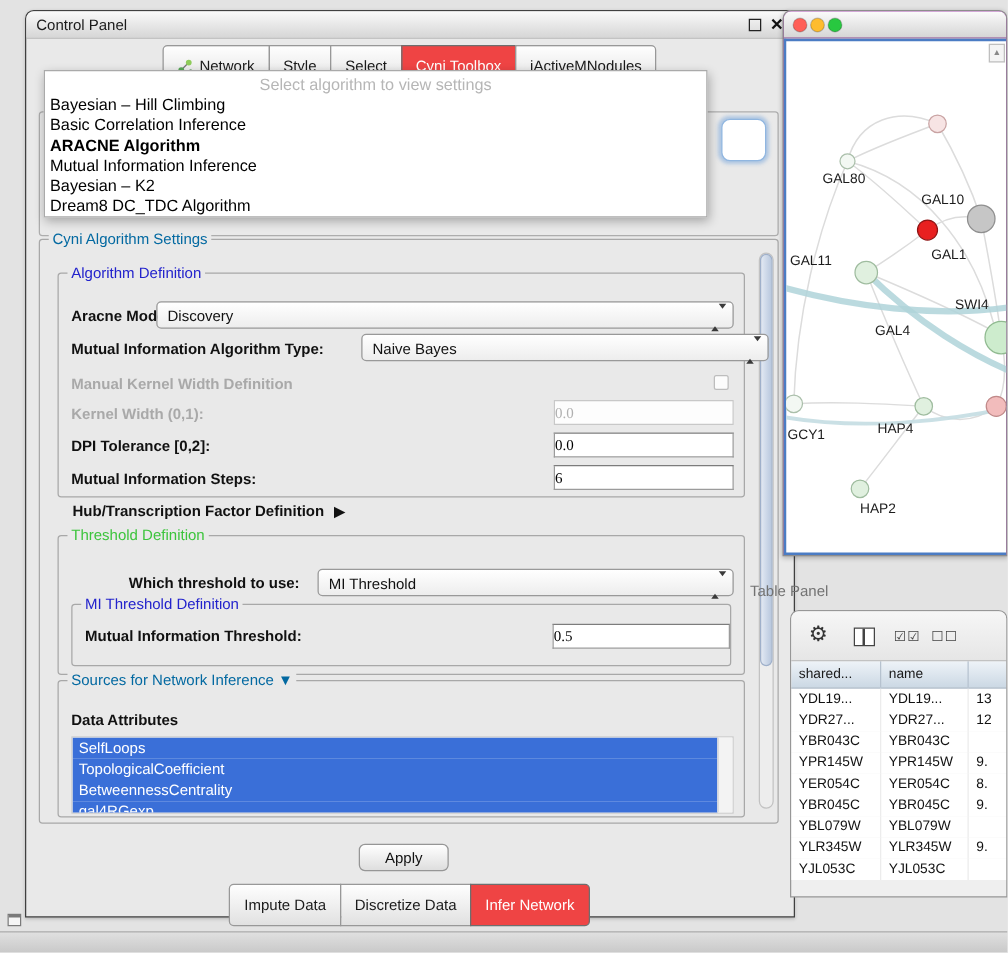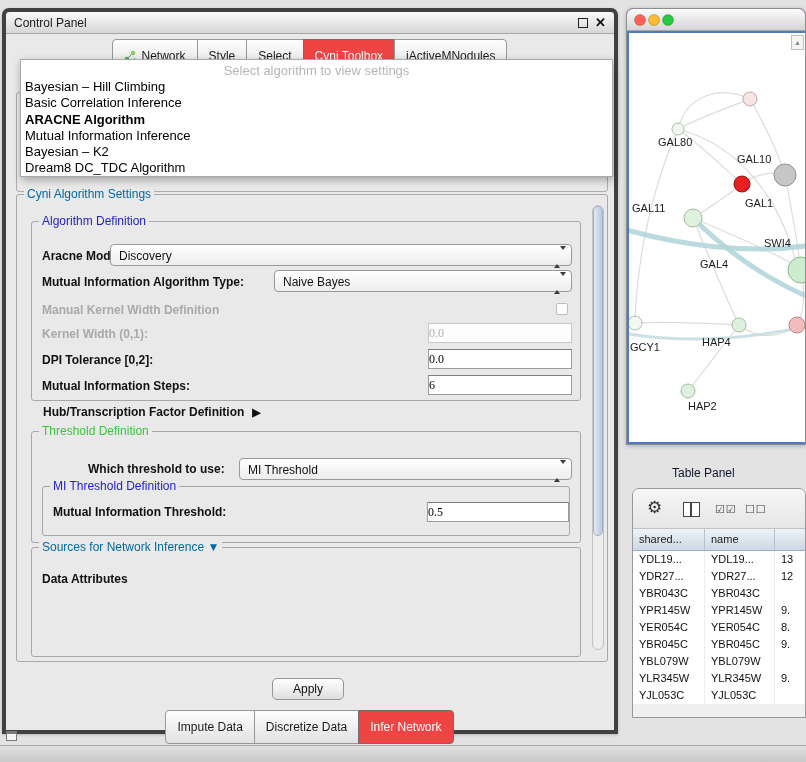--- a/index.html
+++ b/index.html
@@ -1,38 +1,38 @@
 <!DOCTYPE html>
 <html><head>
 <meta charset="utf-8">
 <style>
   *{margin:0;padding:0;box-sizing:border-box}
   html,body{width:806px;height:762px}
   body{position:relative;overflow:hidden;background:#e3e3e3;font-family:"Liberation Sans",sans-serif;font-size:12px;color:#111}
 
   
-  #control-panel{position:absolute;left:2px;top:8px;width:616px;height:726px;background:#e9e9e9;border:4px solid #404040;border-radius:7px 7px 0 0;box-shadow:0 1px 3px rgba(0,0,0,.2)}
+  #control-panel{position:absolute;left:20px;top:8px;width:616px;height:726px;background:#e9e9e9;border:1px solid #404040;border-radius:7px 7px 0 0;box-shadow:0 1px 3px rgba(0,0,0,.2)}
   #cp-titlebar{position:absolute;left:0;top:0;right:0;height:22px;background:linear-gradient(#fafafa,#d6d6d6);border-bottom:1px solid #a6a6a6;border-radius:6px 6px 0 0}
   #cp-titlebar .title{position:absolute;left:8px;top:4px;font-size:12px;color:#1a1a1a}
   .win-restore{position:absolute;right:26px;top:6px;width:10px;height:10px;border:1.5px solid #222;background:transparent}
   .win-close{position:absolute;right:8px;top:3px;font-size:13px;font-weight:bold;color:#111;cursor:default}
 
   .tabrow{position:absolute;left:0;right:0;display:flex;justify-content:center}
   #top-tabs{top:27px}
   #bottom-tabs{top:698px}
   .tab{display:flex;align-items:center;gap:5px;padding:16px 11px;font-size:12px;height:23px;background:linear-gradient(#fefefe,#e1e1e1);border:1px solid #989898;margin-left:-1px;color:#1a1a1a;white-space:nowrap}
   .tab.first{border-radius:4px 0 0 4px}
   .tab.last{border-radius:0 4px 4px 0}
   .tab.selected{background:#ef4444;color:#fff;border-color:#6e6e6e}
 
   .ghost-group{position:absolute;left:10px;top:80px;width:592px;height:100px;border:1px solid #adadad;border-radius:3px}
   .ghost-btn{position:absolute;left:556px;top:86px;width:36px;height:34px;background:#fff;border:1px solid #90b6e0;border-radius:7px;box-shadow:0 0 3px 2px rgba(125,170,220,.55)}
 
   
-  #algo-menu{position:absolute;left:14px;top:47px;width:593px;height:118px;background:#fff;border:1px solid #aaa;box-shadow:1px 3px 8px rgba(0,0,0,.3);z-index:40;padding-top:2px}
+  #algo-menu{position:absolute;left:14px;top:47px;width:531px;height:118px;background:#fff;border:1px solid #aaa;box-shadow:1px 3px 8px rgba(0,0,0,.3);z-index:40;padding-top:2px}
   .menu-header{text-align:center;color:#b6b6b6;font-size:13px;height:17px;line-height:17px}
   .menu-item{font-size:13px;line-height:16.3px;padding-left:4px;color:#000}
   .menu-item.bold{font-weight:bold}
 
   
   .group{position:absolute;border:1px solid #a8a8a8;border-radius:3px}
   .legend{position:absolute;top:-8px;left:7px;background:#e9e9e9;padding:0 3px;font-size:12px;color:#0369a1;white-space:nowrap}
   .legend.blue{color:#2222cc}
   .legend.green{color:#3cc43c}
 
@@ -73,21 +73,21 @@
   #net-win{position:absolute;left:626px;top:8px;width:180px;height:437px;border:1px solid #8d8d8d;border-radius:7px 7px 0 0;overflow:hidden;background:#a21caf;box-shadow:0 1px 4px rgba(0,0,0,.25)}
   #net-titlebar{height:22px;background:linear-gradient(#fbfbfb,#d5d5d5);border-bottom:1px solid #a6a6a6}
   #net-canvas{position:absolute;left:0;top:22px;right:0;bottom:0;background:#fff;border-left:2px solid #4b7cc4;border-top:2px solid #4b7cc4;border-bottom:2px solid #4b7cc4}
   .edge{fill:none;stroke:#dcdcdc;stroke-width:1.2}
   .edge.teal{stroke:#afd3d9;stroke-width:5;opacity:.85}
   .edge.teal2{stroke:#c4dde2;stroke-width:3;opacity:.9}
   .nlabel{font-size:11px;fill:#1c1c1c;font-family:"Liberation Sans",sans-serif}
   .scroll-stub{position:absolute;right:1px;top:2px;width:13px;height:15px;background:#f4f4f4;border:1px solid #bfbfbf;font-size:7px;color:#888;text-align:center;line-height:14px}
 
   
-  #table-title{position:absolute;left:672px;top:466px;font-size:12px;color:#0f172a}
+  #table-title{position:absolute;left:600px;top:466px;font-size:12px;color:#737373}
   #table-win{position:absolute;left:632px;top:488px;width:174px;height:230px;background:#efefef;border:1px solid #979797;border-radius:7px 7px 0 0;overflow:hidden}
   #tbl-toolbar{position:relative;height:40px;border-bottom:1px solid #c2c2c2;background:linear-gradient(#f6f6f6,#e6e6e6)}
   .gear{position:absolute;left:14px;top:8px;font-size:17px;color:#333}
   .col-icon{position:absolute;left:50px;top:13px;width:17px;height:15px;border:1.5px solid #444;background:#fff}
   .col-icon::before{content:"";position:absolute;left:6px;top:0;bottom:0;width:1.5px;background:#444}
   .chk-icons{position:absolute;top:14px;font-size:11px;color:#444;letter-spacing:1px;white-space:nowrap}
   #tbl-header{display:flex;height:22px;background:linear-gradient(#eef3f8,#cbd8e4);border-bottom:1px solid #9eafc0}
   .th{font-size:11px;padding:4px 0 0 6px;border-right:1px solid #b6c2cf;color:#1a1a1a;overflow:hidden;white-space:nowrap}
   .th:nth-child(1){width:72px}.th:nth-child(2){width:70px}.th:last-child{flex:1;border-right:none}
   .tr{display:flex;height:17px;background:#fff}
@@ -156,21 +156,21 @@
     <div class="group" id="algo-def">
       <span class="legend blue">Algorithm Definition</span>
 
       <span class="lbl" style="left:10px;top:27px">Aracne Mode:</span>
       <div class="combo" style="left:78px;top:22px;width:462px">
         <span class="val">Discovery</span>
         <span class="arrows"><i class="tri up"></i><i class="tri dn"></i></span>
       </div>
 
       <span class="lbl" style="left:10px;top:53px">Mutual Information Algorithm Type:</span>
-      <div class="combo" style="left:242px;top:48px;width:298px">
+      <div class="combo" style="left:242px;top:48px;width:326px">
         <span class="val">Naive Bayes</span>
         <span class="arrows"><i class="tri up"></i><i class="tri dn"></i></span>
       </div>
 
       <span class="lbl gray" style="left:10px;top:81px">Manual Kernel Width Definition</span>
       <span class="checkbox" style="left:524px;top:81px"></span>
 
       <span class="lbl gray" style="left:10px;top:105px">Kernel Width (0,1):</span>
       <input class="field" style="left: 396px; top: 101px; width: 144px;" disabled="" value="0.0">
 
@@ -197,20 +197,27 @@
       <div class="group" id="mi-def">
         <span class="legend blue">MI Threshold Definition</span>
         <span class="lbl" style="left:10px;top:18px">Mutual Information Threshold:</span>
         <input class="field" style="left: 384px; top: 15px; width: 142px;" value="0.5">
       </div>
     </div>
 
     <div class="group" id="sources">
       <span class="legend"><span>Sources for Network Inference</span> <span>▼</span></span>
       <span class="lbl" id="src-data-attrs">Data Attributes</span>
+      <div id="attr-list">
+        <div class="attr-item">SelfLoops</div>
+        <div class="attr-item">TopologicalCoefficient</div>
+        <div class="attr-item">BetweennessCentrality</div>
+        <div class="attr-item">gal4RGexp</div>
+        <div id="attr-sb"></div>
+      </div>
     </div>
   </div>
 
   <button id="apply-btn">Apply</button>
 
   <div class="tabrow" id="bottom-tabs">
     <div class="tab first">
         <span>Impute Data</span>
       </div>
     <div class="tab">

